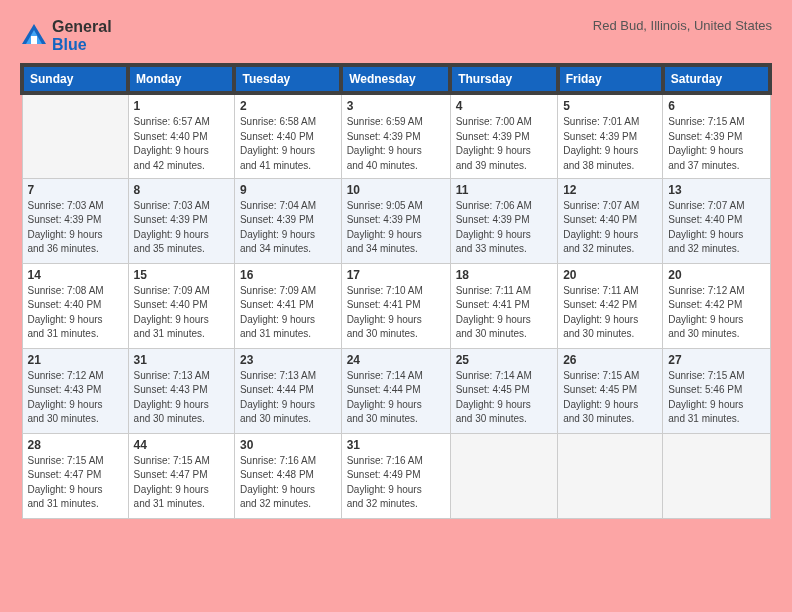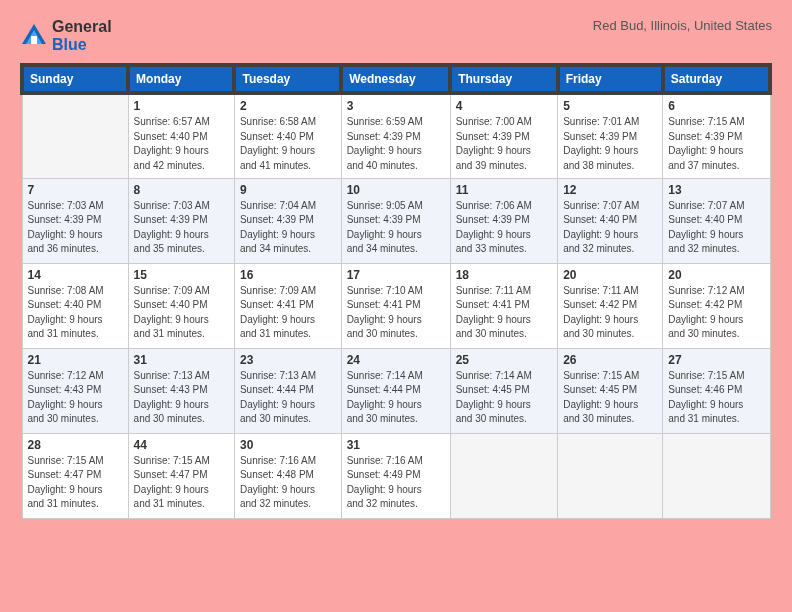--- a/index.html
+++ b/index.html
@@ -233,21 +233,21 @@
           <td>
             <span class="day-number">25</span>
             <div class="day-info"><span>Sunrise: 7:14 AM</span><br><span>Sunset: 4:45 PM</span><br><span>Daylight: 9 hours</span><br><span>and 30 minutes.</span></div>
           </td>
           <td>
             <span class="day-number">26</span>
             <div class="day-info"><span>Sunrise: 7:15 AM</span><br><span>Sunset: 4:45 PM</span><br><span>Daylight: 9 hours</span><br><span>and 30 minutes.</span></div>
           </td>
           <td>
             <span class="day-number">27</span>
-            <div class="day-info"><span>Sunrise: 7:15 AM</span><br><span>Sunset: 4:46 PM</span><br><span>Daylight: 9 hours</span><br><span>and 31 minutes.</span></div>
+            <div class="day-info"><span>Sunrise: 7:15 AM</span><br><span>Sunset: 5:46 PM</span><br><span>Daylight: 9 hours</span><br><span>and 31 minutes.</span></div>
           </td>
         </tr>
         <tr>
           <td>
             <span class="day-number">28</span>
             <div class="day-info"><span>Sunrise: 7:15 AM</span><br><span>Sunset: 4:47 PM</span><br><span>Daylight: 9 hours</span><br><span>and 31 minutes.</span></div>
           </td>
           <td>
             <span class="day-number">44</span>
             <div class="day-info"><span>Sunrise: 7:15 AM</span><br><span>Sunset: 4:47 PM</span><br><span>Daylight: 9 hours</span><br><span>and 31 minutes.</span></div>

